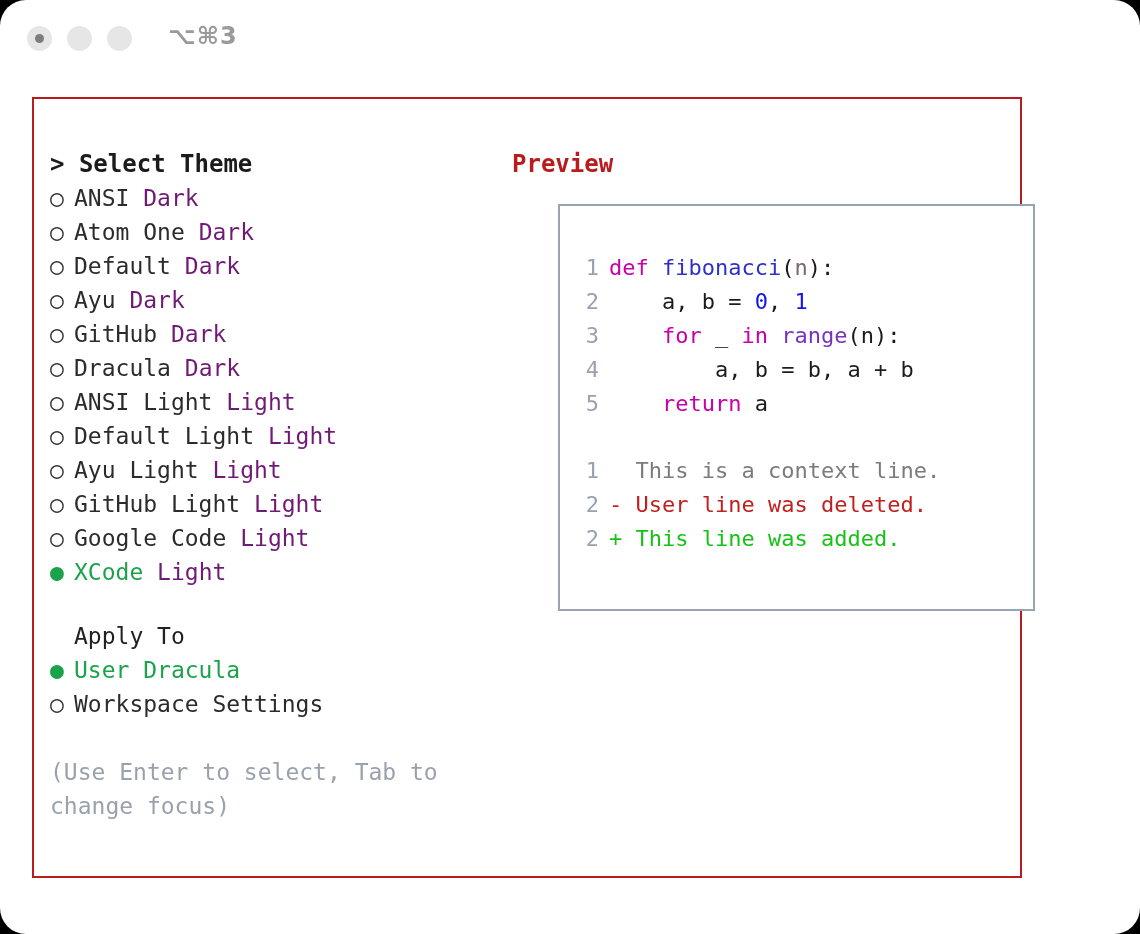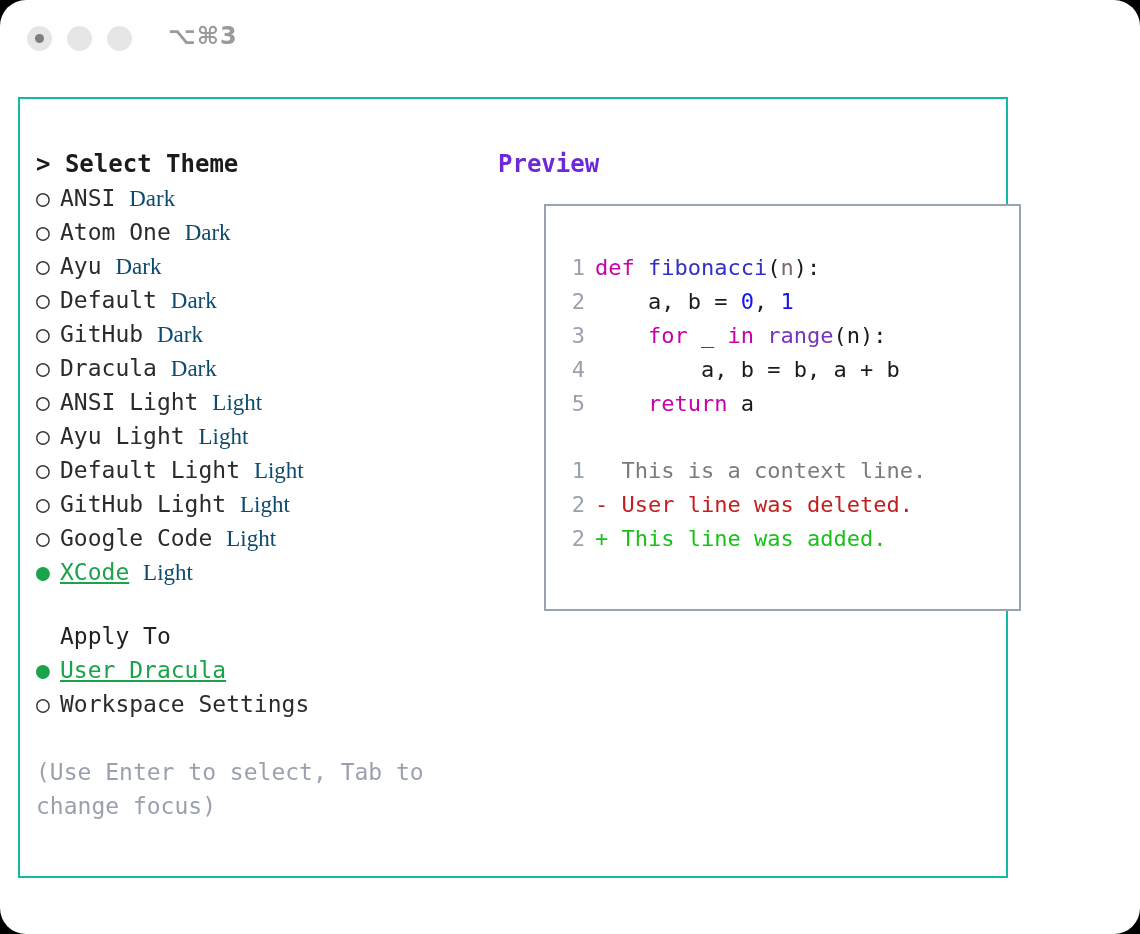--- a/index.html
+++ b/index.html
@@ -59,25 +59,25 @@
     font-weight: bold;
     color: #9a9a9a;
     letter-spacing: 1px;
     font-family: "DejaVu Sans", sans-serif;
     white-space: nowrap;
   }
 
   
   #content-panel {
     position: absolute;
-    left: 18px;
+    left: 32px;
     top: 97px;
     width: 990px;
     height: 781px;
-    border: 2px solid #14b8a6;
+    border: 2px solid #b91c1c;
     border-radius: 0;
     box-sizing: border-box;
     background: #ffffff;
   }
 
   
   #theme-column {
     position: absolute;
     left: 16px;
     top: 48px;
@@ -94,23 +94,23 @@
     font-weight: bold;
     color: #1b1b1b;
     font-size: 24px;
   }
   .marker {
     display: inline-block;
     width: 24px;
   }
   .marker.sel { color: #1aa34a; }
   .marker.unsel { color: #3a3a3a; }
-  .label-sel { color: #1aa34a; text-decoration: underline; }
+  .label-sel { color: #1aa34a; }
   .label-unsel { color: #2b2b2b; }
-  .meta { color: #0c4a6e; font-family: Liberation Serif, serif; }
+  .meta { color: #701a75; }
 
   #apply-to-header {
     margin-top: 30px;
   }
   #hint-block {
     margin-top: 34px;
     color: #9aa1ad;
     font-size: 23px;
     line-height: 34px;
     width: 410px;
@@ -120,21 +120,21 @@
   
   #preview-column {
     position: absolute;
     left: 478px;
     top: 48px;
     width: 490px;
   }
   #preview-title {
     font-size: 24px;
     font-weight: bold;
-    color: #6d28d9;
+    color: #b91c1c;
     line-height: 34px;
     height: 34px;
   }
   #preview-box {
     position: absolute;
     left: 9px;
     top: 57px;
     width: 477px;
     height: 407px;
     border: 2px solid #9aa3b0;
@@ -190,27 +190,27 @@
     <div id="shortcut-label">⌥⌘3</div>
   </div>
 
   <div id="content-panel">
 
     <div id="theme-column">
       <div class="line hdr"><span>&gt; </span><span>Select Theme</span></div>
       <div id="theme-list">
           <div class="line"><span class="marker unsel">○</span><span class="label-unsel">ANSI</span><span> </span><span class="meta">Dark</span></div>
           <div class="line"><span class="marker unsel">○</span><span class="label-unsel">Atom One</span><span> </span><span class="meta">Dark</span></div>
+          <div class="line"><span class="marker unsel">○</span><span class="label-unsel">Default</span><span> </span><span class="meta">Dark</span></div>
           <div class="line"><span class="marker unsel">○</span><span class="label-unsel">Ayu</span><span> </span><span class="meta">Dark</span></div>
-          <div class="line"><span class="marker unsel">○</span><span class="label-unsel">Default</span><span> </span><span class="meta">Dark</span></div>
           <div class="line"><span class="marker unsel">○</span><span class="label-unsel">GitHub</span><span> </span><span class="meta">Dark</span></div>
           <div class="line"><span class="marker unsel">○</span><span class="label-unsel">Dracula</span><span> </span><span class="meta">Dark</span></div>
           <div class="line"><span class="marker unsel">○</span><span class="label-unsel">ANSI Light</span><span> </span><span class="meta">Light</span></div>
+          <div class="line"><span class="marker unsel">○</span><span class="label-unsel">Default Light</span><span> </span><span class="meta">Light</span></div>
           <div class="line"><span class="marker unsel">○</span><span class="label-unsel">Ayu Light</span><span> </span><span class="meta">Light</span></div>
-          <div class="line"><span class="marker unsel">○</span><span class="label-unsel">Default Light</span><span> </span><span class="meta">Light</span></div>
           <div class="line"><span class="marker unsel">○</span><span class="label-unsel">GitHub Light</span><span> </span><span class="meta">Light</span></div>
           <div class="line"><span class="marker unsel">○</span><span class="label-unsel">Google Code</span><span> </span><span class="meta">Light</span></div>
           <div class="line"><span class="marker sel">●</span><span class="label-sel">XCode</span><span> </span><span class="meta">Light</span></div>
         </div>
 
       <div class="line" id="apply-to-header"><span class="marker"> </span><span>Apply To</span></div>
       <div id="apply-to-list">
           <div class="line"><span class="marker sel">●</span><span class="label-sel">User Dracula</span></div>
           <div class="line"><span class="marker unsel">○</span><span class="label-unsel">Workspace Settings</span></div>
         </div>

